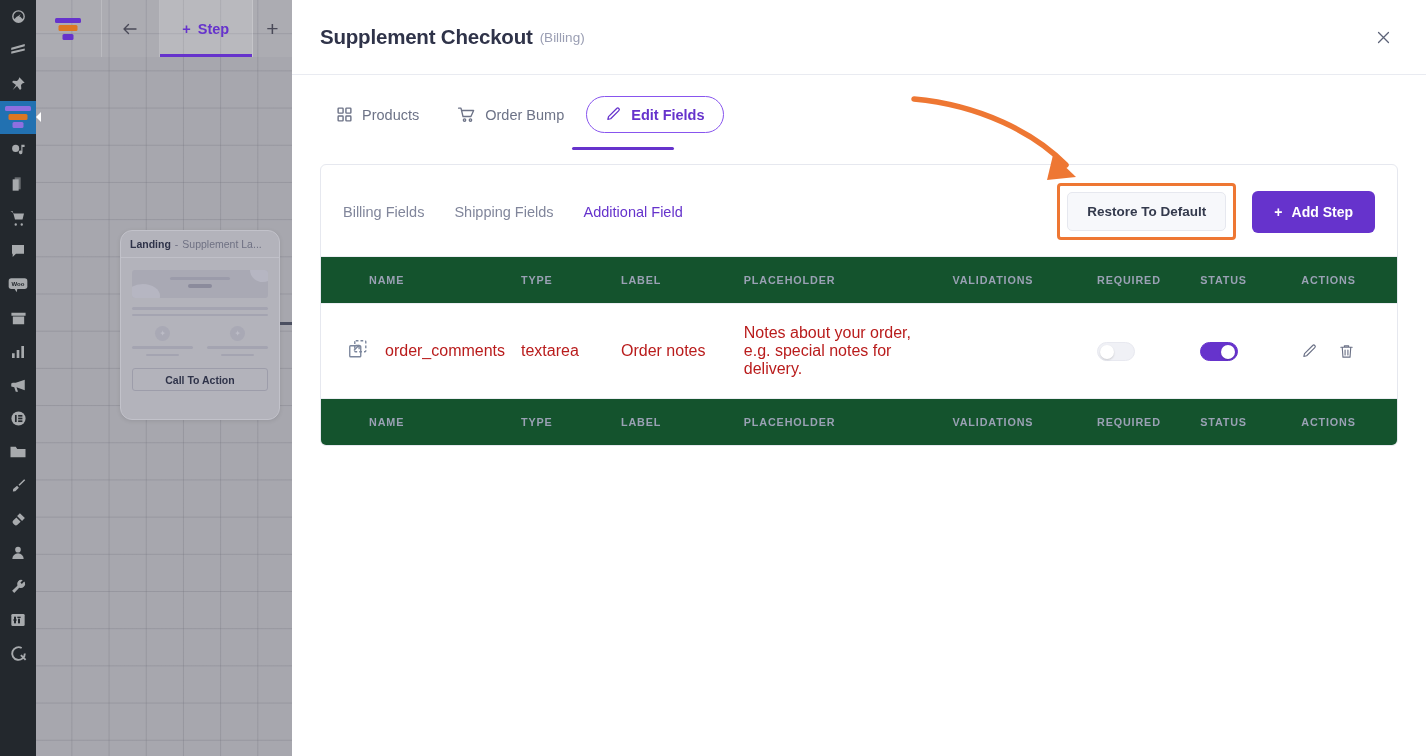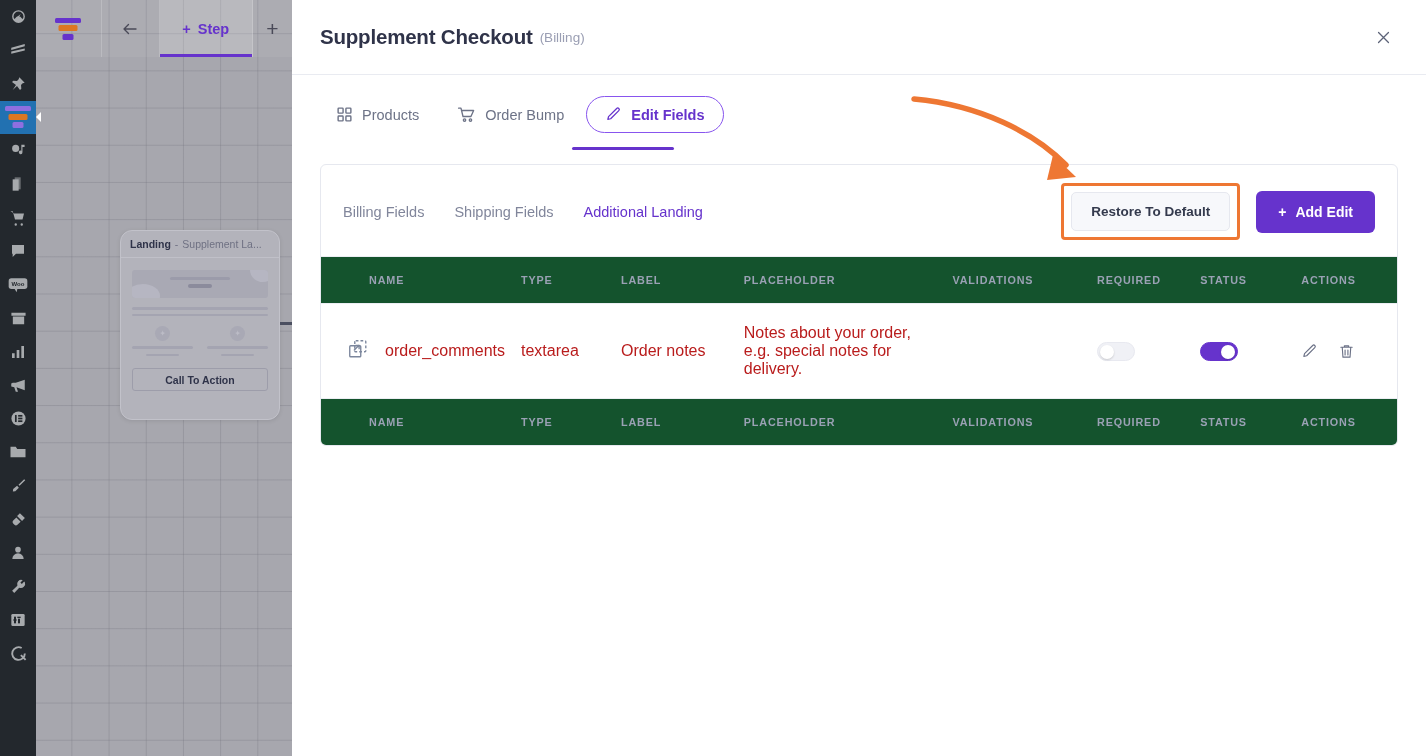--- a/index.html
+++ b/index.html
@@ -439,29 +439,29 @@
         </svg>
       <span>Edit Fields</span>
     </div>
     <div id="tab-underline"></div>
   </div>
 
   <div id="inner-panel">
     <div id="subtabrow">
       <span class="subtab">Billing Fields</span>
       <span class="subtab">Shipping Fields</span>
-      <span class="subtab active">Additional Landing</span>
+      <span class="subtab active">Additional Field</span>
 
       <div id="panel-actions">
         <div id="restore-wrap">
           <button id="restore-btn">Restore To Default</button>
         </div>
         <button id="addfield-btn">
           <span>+</span>
-          <span>Add Edit</span>
+          <span>Add Step</span>
         </button>
       </div>
     </div>
 
     <table>
       <thead>
         <tr>
           <th class="c-name">NAME</th>
           <th class="c-type">TYPE</th>
           <th class="c-label">LABEL</th>

